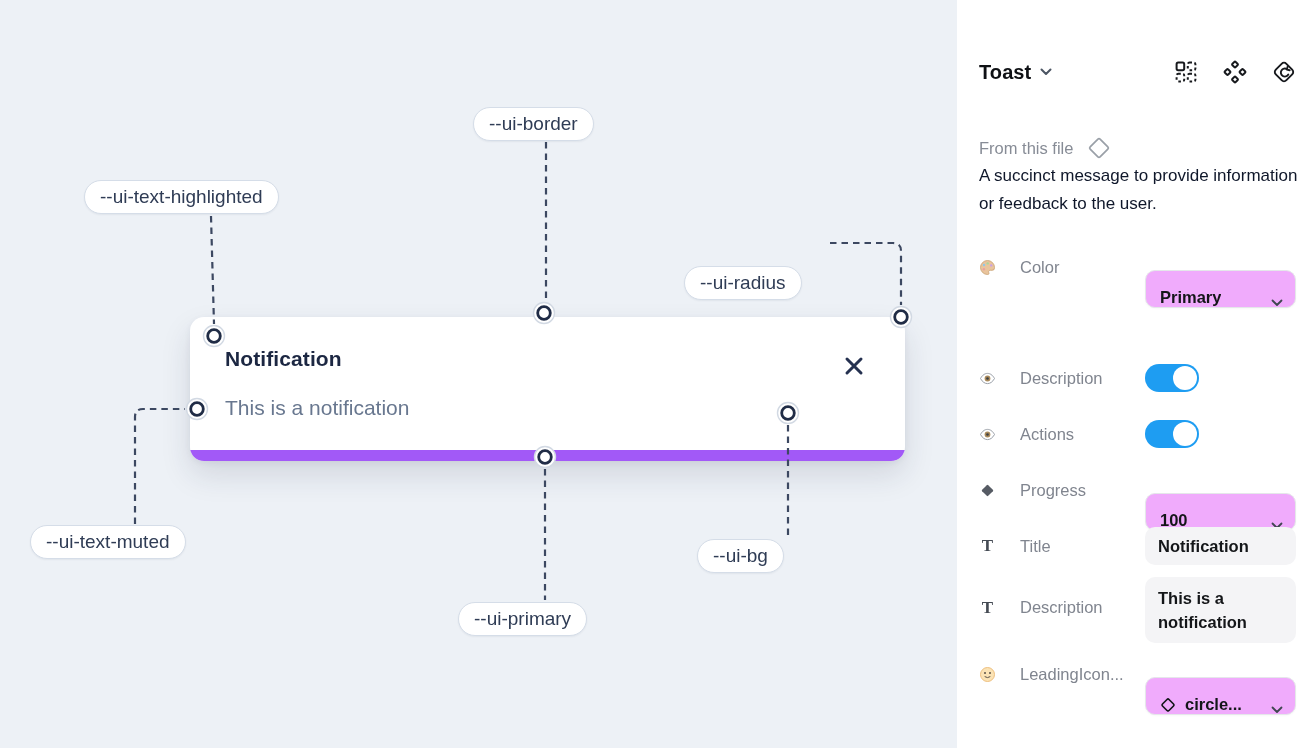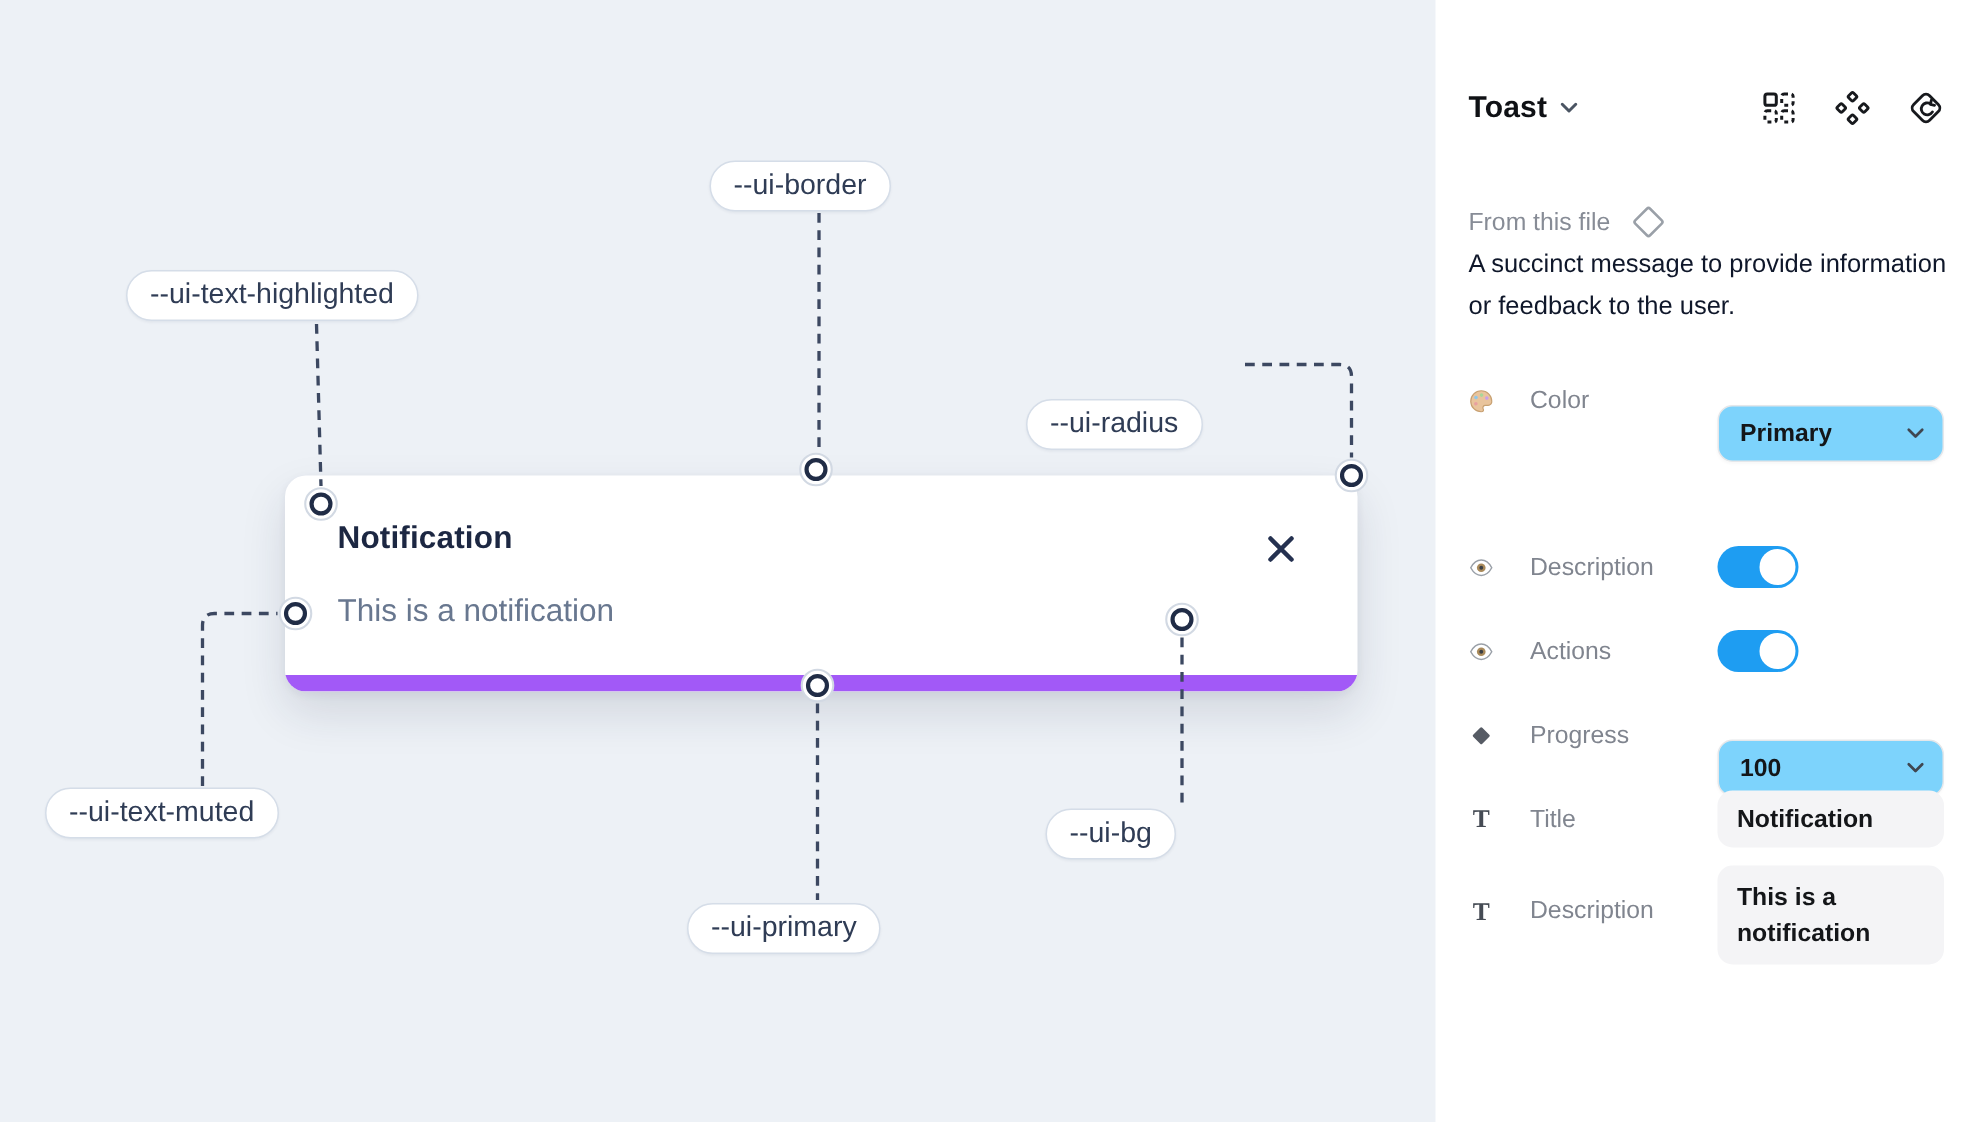--- a/index.html
+++ b/index.html
@@ -43,22 +43,22 @@
   .source-label { font-size:16.5px; color:#878c96; }
 
   .panel-desc { position:absolute; left:22px; top:162px; width:324px; font-size:17px; line-height:28px; color:#0f172a; }
 
   .prow { position:absolute; left:22px; right:16px; display:flex; align-items:center; height:38px; }
   .prow-label { display:flex; align-items:center; gap:24px; width:166px; min-width:166px; font-size:16.5px; color:#80858f; white-space:nowrap; overflow:hidden; }
   .picon { width:17px; min-width:17px; height:17px; display:inline-flex; align-items:center; justify-content:center; }
   .t-glyph { font-family:"Liberation Serif", serif; font-weight:700; font-size:17px; color:#454b54; }
 
   .select {
-    width:152px; height:38px; background:#7dd3fc; border:1px solid #e5e7ea; border-radius:10px;
-    display:flex; align-items:center; justify-content:space-between; padding:0 12px 0 14px;
+    width:152px; height:38px; background:#f0abfc; border:1px solid #e5e7ea; border-radius:10px;
+    display:flex; align-items:flex-end; justify-content:space-between; padding:0 12px 0 14px;
     font-size:16.5px; font-weight:700; color:#141619; cursor:pointer;
     box-shadow:0 1px 2px rgba(0,0,0,.03);
     margin-top:44px;
   }
   .select .sel-left { display:flex; align-items:center; gap:9px; overflow:hidden; white-space:nowrap; }
   .chev { width:12px; min-width:12px; height:8px; }
 
   .field {
     width:152px; background:#f4f4f6; border-radius:10px; padding:7px 13px;
     font-size:16.5px; font-weight:700; color:#141619; line-height:24px; cursor:text;
@@ -258,15 +258,39 @@
     <div class="prow row-tall" style="top:577px;">
       <div class="prow-label" style="margin-top:21px;">
         <span class="picon">
             <span class="t-glyph">T</span>
           </span>
         <span>Description</span>
       </div>
       <div class="field multiline" style="padding:9px 13px;">This is a notification</div>
     </div>
 
+    <div class="prow" style="top:655px;">
+      <div class="prow-label">
+        <span class="picon">
+          <svg width="17" height="17" viewBox="0 0 17 17">
+            <circle cx="8.5" cy="8.5" r="7" fill="#fbe3b5" stroke="#eebf7e" stroke-width="1"></circle>
+            <circle cx="6" cy="7" r="1" fill="#5b5248"></circle>
+              <circle cx="11" cy="7" r="1" fill="#5b5248"></circle>
+            <path d="M6 10.8 q2.5 1.8 5 0" fill="none" stroke="#5b5248" stroke-width="1" stroke-linecap="round"></path>
+          </svg>
+        </span>
+        <span>LeadingIcon...</span>
+      </div>
+      <div class="select">
+        <span class="sel-left">
+          <svg width="16" height="16" viewBox="0 0 16 16">
+            <rect x="3.4" y="3.4" width="9.2" height="9.2" rx="1.4" fill="none" stroke="#16181c" stroke-width="1.7" transform="rotate(45 8 8)"></rect>
+          </svg>
+          <span>circle...</span>
+        </span>
+        <svg class="chev" viewBox="0 0 12 8">
+            <path d="M1.5 1.5 L6 6 L10.5 1.5" fill="none" stroke="#3f4650" stroke-width="1.8" stroke-linecap="round" stroke-linejoin="round"></path>
+          </svg>
+      </div>
+    </div>
 
   </div>
 </div>
 
 </body></html>

